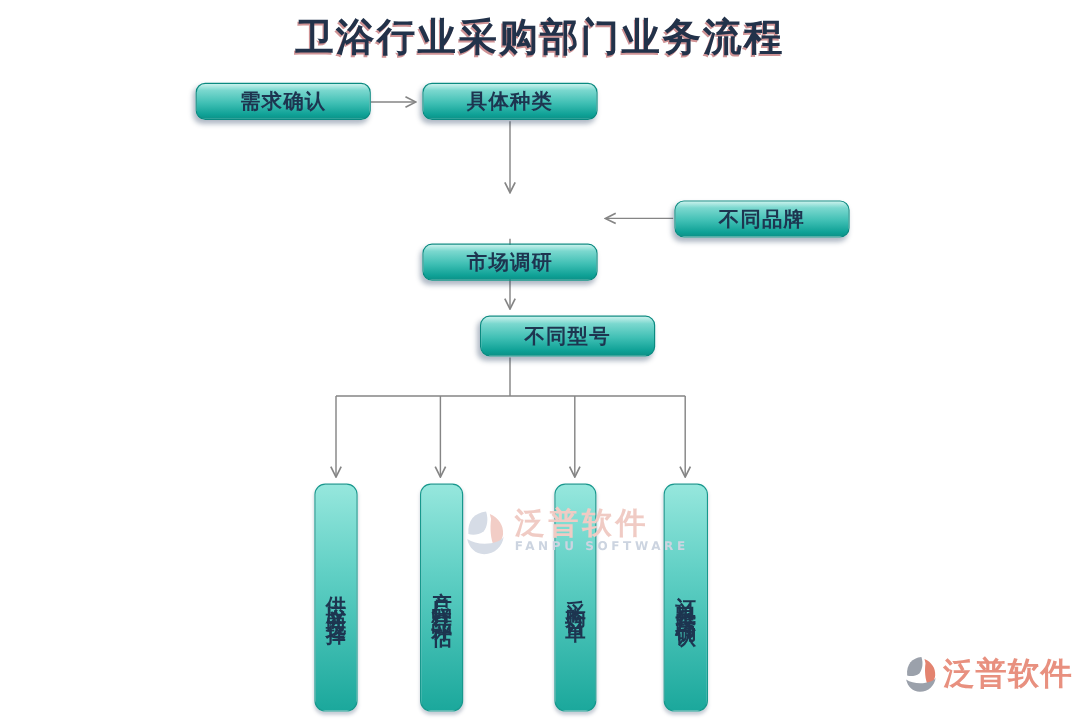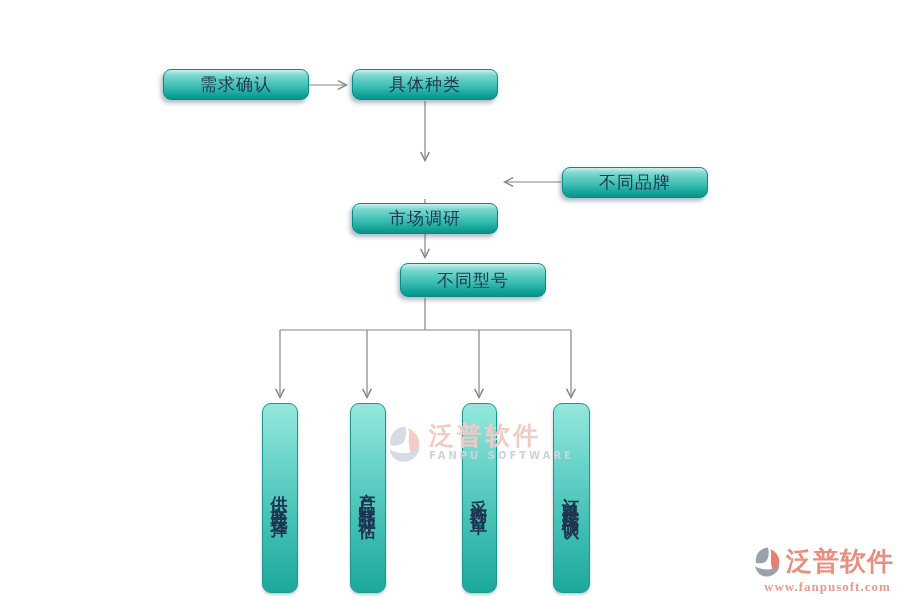--- a/index.html
+++ b/index.html
@@ -10,21 +10,21 @@
   .title{
     position:absolute;left:0;top:10px;width:900px;text-align:center;
     font-size:32px;font-weight:bold;letter-spacing:2px;color:#22324a;
     text-shadow:-1px 1px 0 rgba(168,58,62,.55);
     margin:0;
   }
   svg.connectors{position:absolute;left:0;top:0;width:900px;height:600px;}
   .hbox{
     position:absolute;width:146px;height:31px;border-radius:8px;
     display:flex;align-items:center;justify-content:center;
-    font-size:17px;font-weight:normal;color:#1d3550;letter-spacing:1px;
+    font-size:17px;font-weight:bold;color:#1d3550;letter-spacing:1px;
     background:linear-gradient(180deg,#c8f1ec 0%,#7bd8cf 18%,#3fbfb4 55%,#0fa196 88%,#0c9288 100%);
     border:1px solid #0a8a80;
     box-shadow:-2px 3px 4px rgba(30,55,90,.35);
     box-sizing:border-box;
   }
   .hbox.tall{height:34px;}
   .vbox{
     position:absolute;width:36px;height:190px;border-radius:9px;
     display:flex;align-items:center;justify-content:center;
     writing-mode:vertical-rl;text-orientation:upright;
@@ -50,20 +50,21 @@
   .footer-url{
     font-family:"Liberation Serif","DejaVu Serif",serif;
     font-size:13px;font-weight:bold;color:#e99b8b;margin-top:0;margin-left:14px;letter-spacing:1px;
   }
 </style>
 </head>
 <body>
 
 <div class="canvas">
 
+  <h1 class="title">卫浴行业采购部门业务流程</h1>
 
   <svg class="connectors" viewBox="0 0 900 600">
     <defs>
       <marker id="arrow" viewBox="0 0 10 10" refX="8.5" refY="5" markerWidth="9" markerHeight="9" orient="auto-start-reverse">
         <path d="M1,1 L9,5 L1,9" fill="none" stroke="#858585" stroke-width="1.3"></path>
       </marker>
     </defs>
     <g stroke="#858585" stroke-width="1.2" fill="none">
       <path d="M309,85 L346,85" marker-end="url(#arrow)"></path>
       <path d="M425,101 L425,160" marker-end="url(#arrow)"></path>
@@ -103,16 +104,15 @@
 
   <div class="footer-logo">
     <div class="footer-row">
       <svg width="34" height="34" viewBox="0 0 40 40">
         <path d="M7,21 C6,10 12,4 21,3 C23,9 22,15 19,19 C15,22 10,22 7,21 Z" fill="#9ba1ab"></path>
         <path d="M24,5 C31,8 35,14 34.5,21 C34,26 31,29.5 27.5,31 C24.5,25 24,16 25,9 Z" fill="#e3836f"></path>
         <path d="M6,25 C12,29 22,30 30,27 C32.5,26 34.5,24.5 35,23 C34,31 28,37 19.5,37 C12.5,37 7.5,32 6,25 Z" fill="#9ba1ab"></path>
       </svg>
       <span class="footer-brand">泛普软件</span>
     </div>
-    <div class="footer-url">www.fanpusoft.com</div>
   </div>
 
 </div>
 
 </body></html>

